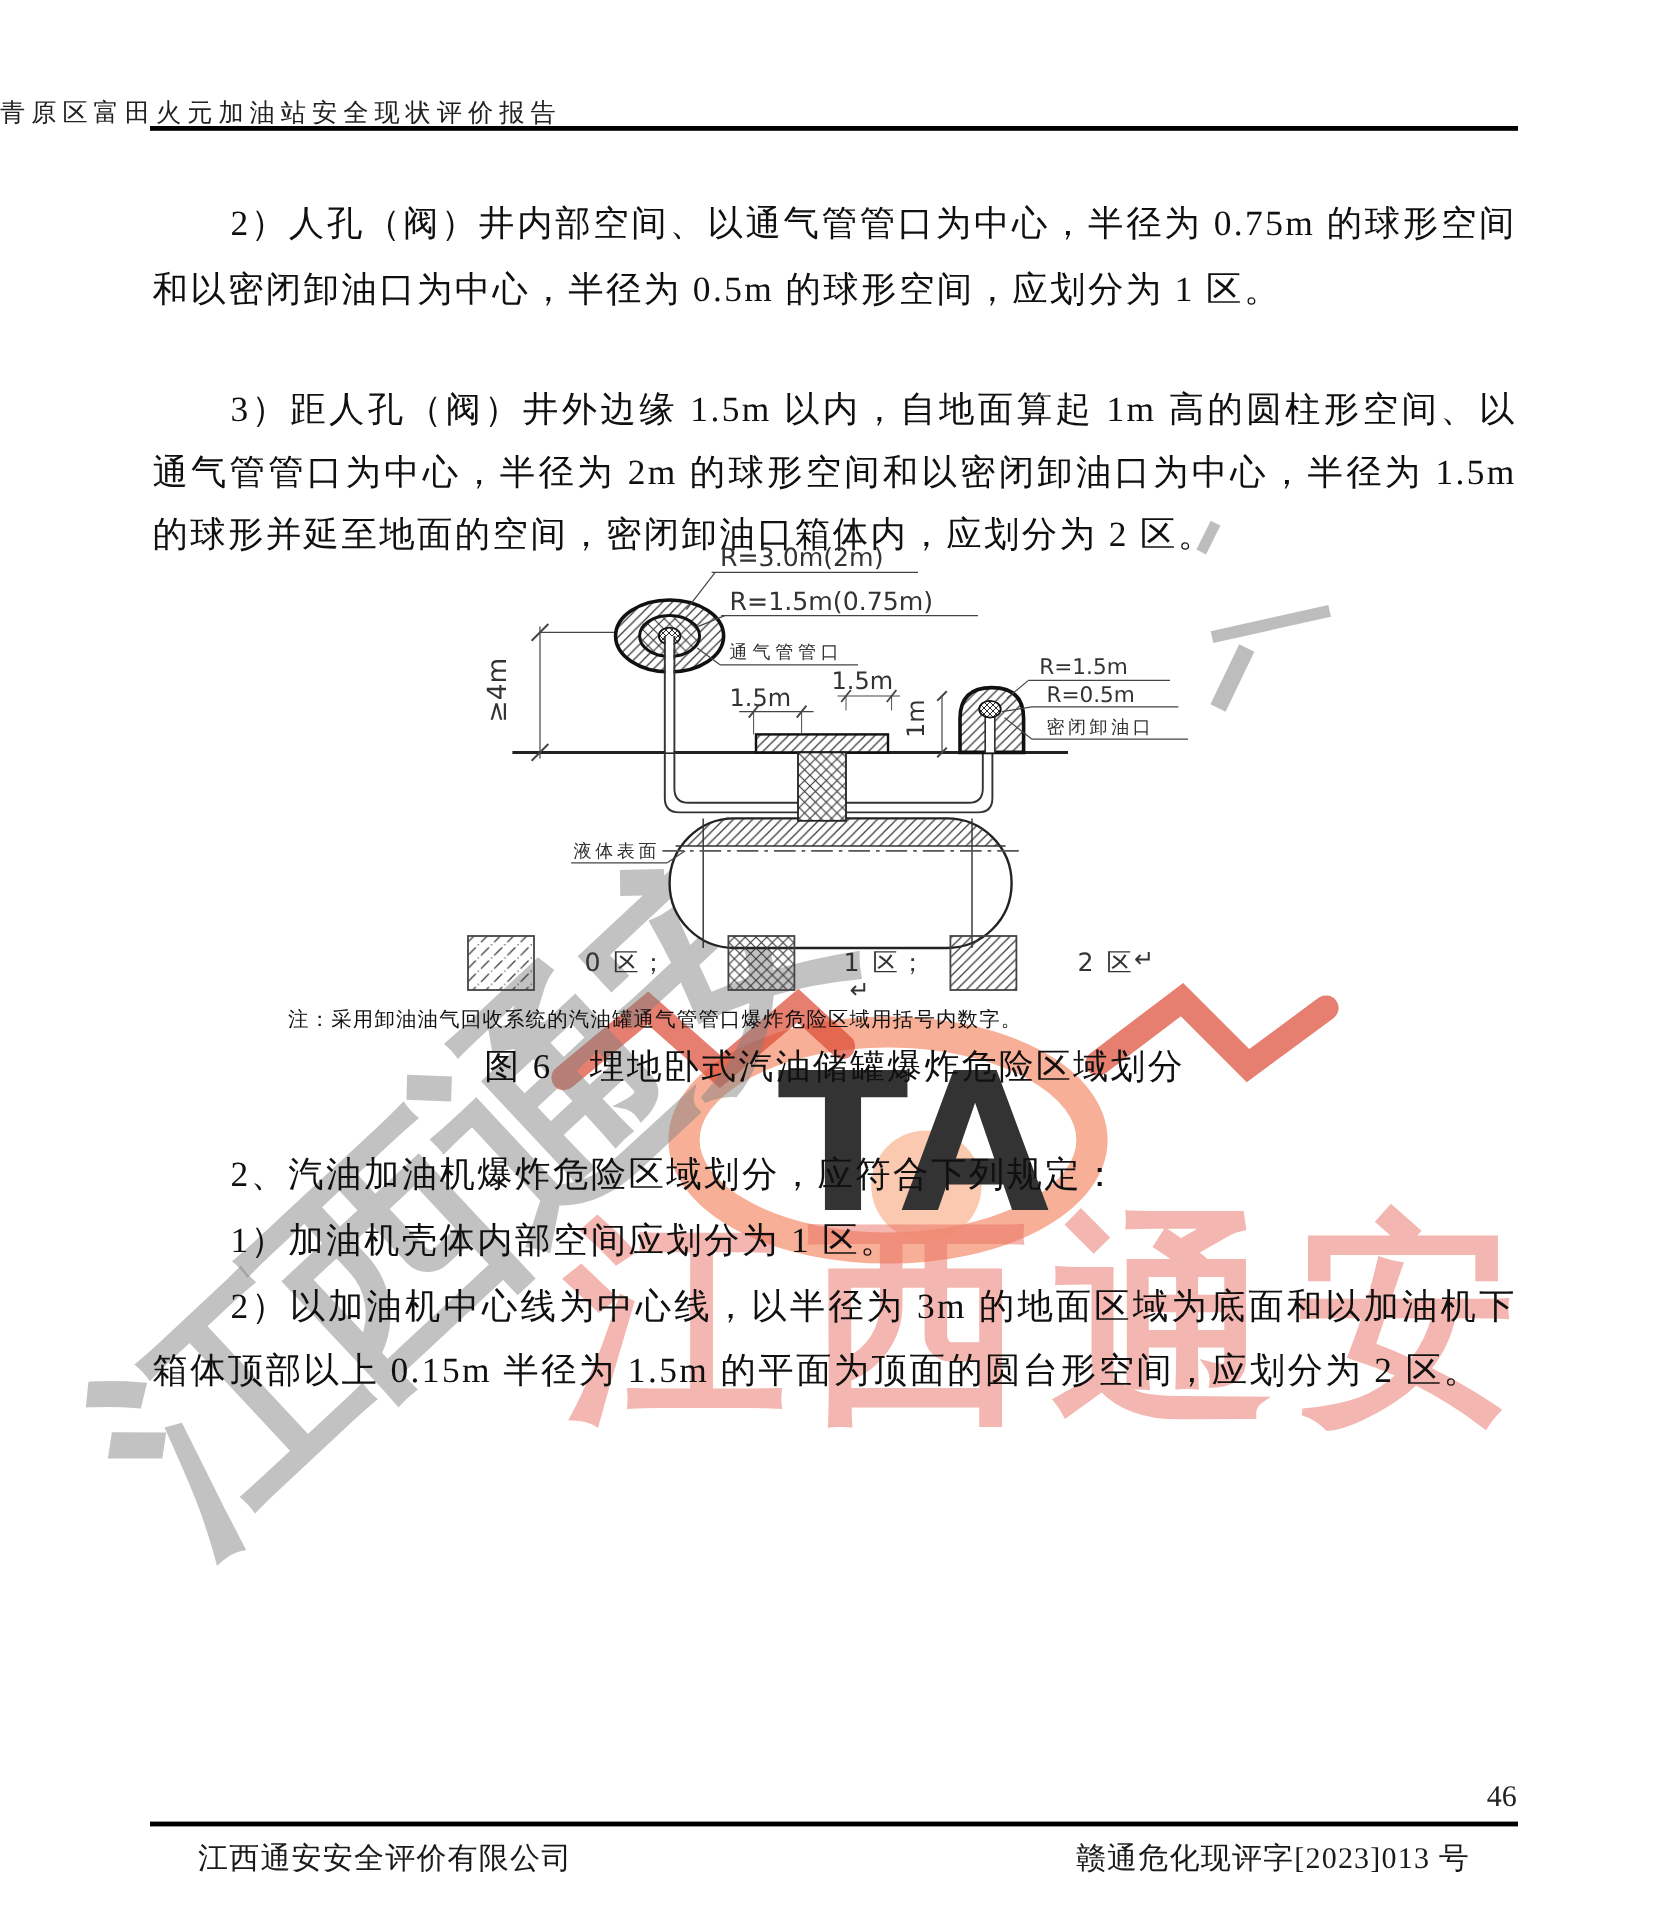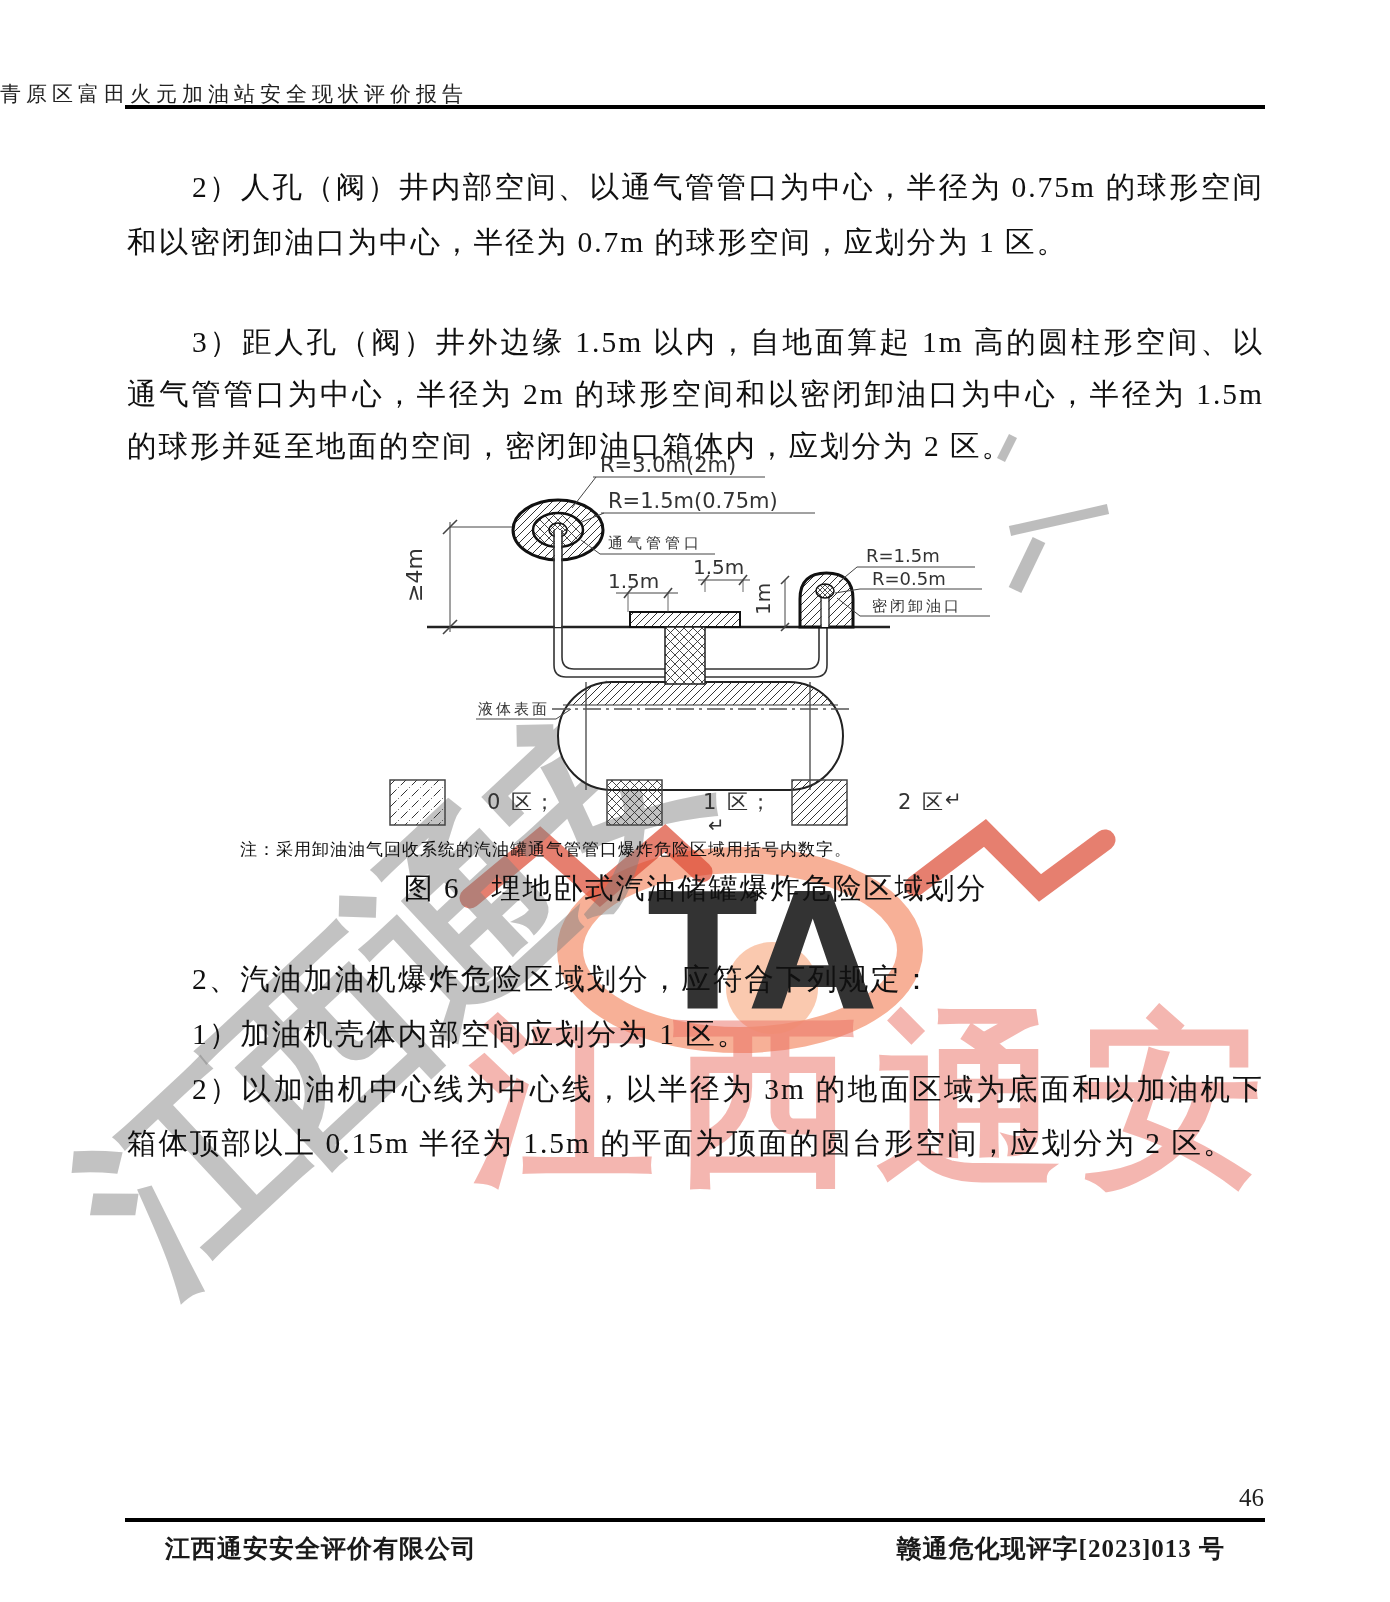--- a/index.html
+++ b/index.html
@@ -56,21 +56,21 @@
   }
   .figure-svg{position:absolute;left:360px;top:430px;}
   .page-number{
     position:absolute;top:1484px;left:127px;width:1137px;
     text-align:right;font-size:25px;color:#222;
   }
   .footer-rule{position:absolute;top:1518px;left:125px;width:1140px;height:4px;background:#000;}
   .footer-row{
     position:absolute;top:1532px;left:165px;width:1060px;
     display:flex;justify-content:space-between;
-    font-size:25px;letter-spacing:1px;color:#1a1a1a;font-weight:bold;
+    font-size:25px;letter-spacing:1px;color:#1a1a1a;
   }
   svg text{font-family:"DejaVu Sans","Liberation Sans",sans-serif;fill:#333;}
 </style>
 </head>
 <body>
 
 <div class="page">
 
   <div class="wm-layer">
     <div class="wm-gray">江西通安</div>
@@ -82,21 +82,21 @@
       <text x="648" y="1008" font-size="160" font-weight="bold" letter-spacing="6" fill="rgba(160,214,242,0.85)">TA</text>
     </svg>
     <div class="wm-red">江西通安</div>
   </div>
 
   <div class="content">
 
     <div class="doc-title">青原区富田火元加油站安全现状评价报告</div>
     <div class="header-rule"></div>
 
-    <p class="body-text p1">2）人孔（阀）井内部空间、以通气管管口为中心，半径为 0.75m 的球形空间和以密闭卸油口为中心，半径为 0.7m 的球形空间，应划分为 1 区。</p>
+    <p class="body-text p1">2）人孔（阀）井内部空间、以通气管管口为中心，半径为 0.75m 的球形空间和以密闭卸油口为中心，半径为 0.5m 的球形空间，应划分为 1 区。</p>
     <p class="body-text p2">3）距人孔（阀）井外边缘 1.5m 以内，自地面算起 1m 高的圆柱形空间、以通气管管口为中心，半径为 2m 的球形空间和以密闭卸油口为中心，半径为 1.5m 的球形并延至地面的空间，密闭卸油口箱体内，应划分为 2 区。</p>
 
     <svg class="figure-svg" width="900" height="405" viewBox="0 0 900 405">
       <defs>
         <pattern id="hd" width="8" height="8" patternUnits="userSpaceOnUse">
           <path d="M0,8 L8,0 M-2,2 L2,-2 M6,10 L10,6" stroke="#333" stroke-width="1" fill="none"></path>
         </pattern>
         <pattern id="hdd" width="11" height="11" patternUnits="userSpaceOnUse">
           <path d="M0,11 L11,0 M-3,3 L3,-3 M8,14 L14,8" stroke="#333" stroke-width="1" stroke-dasharray="5 2.5 1 2.5" fill="none"></path>
         </pattern>

